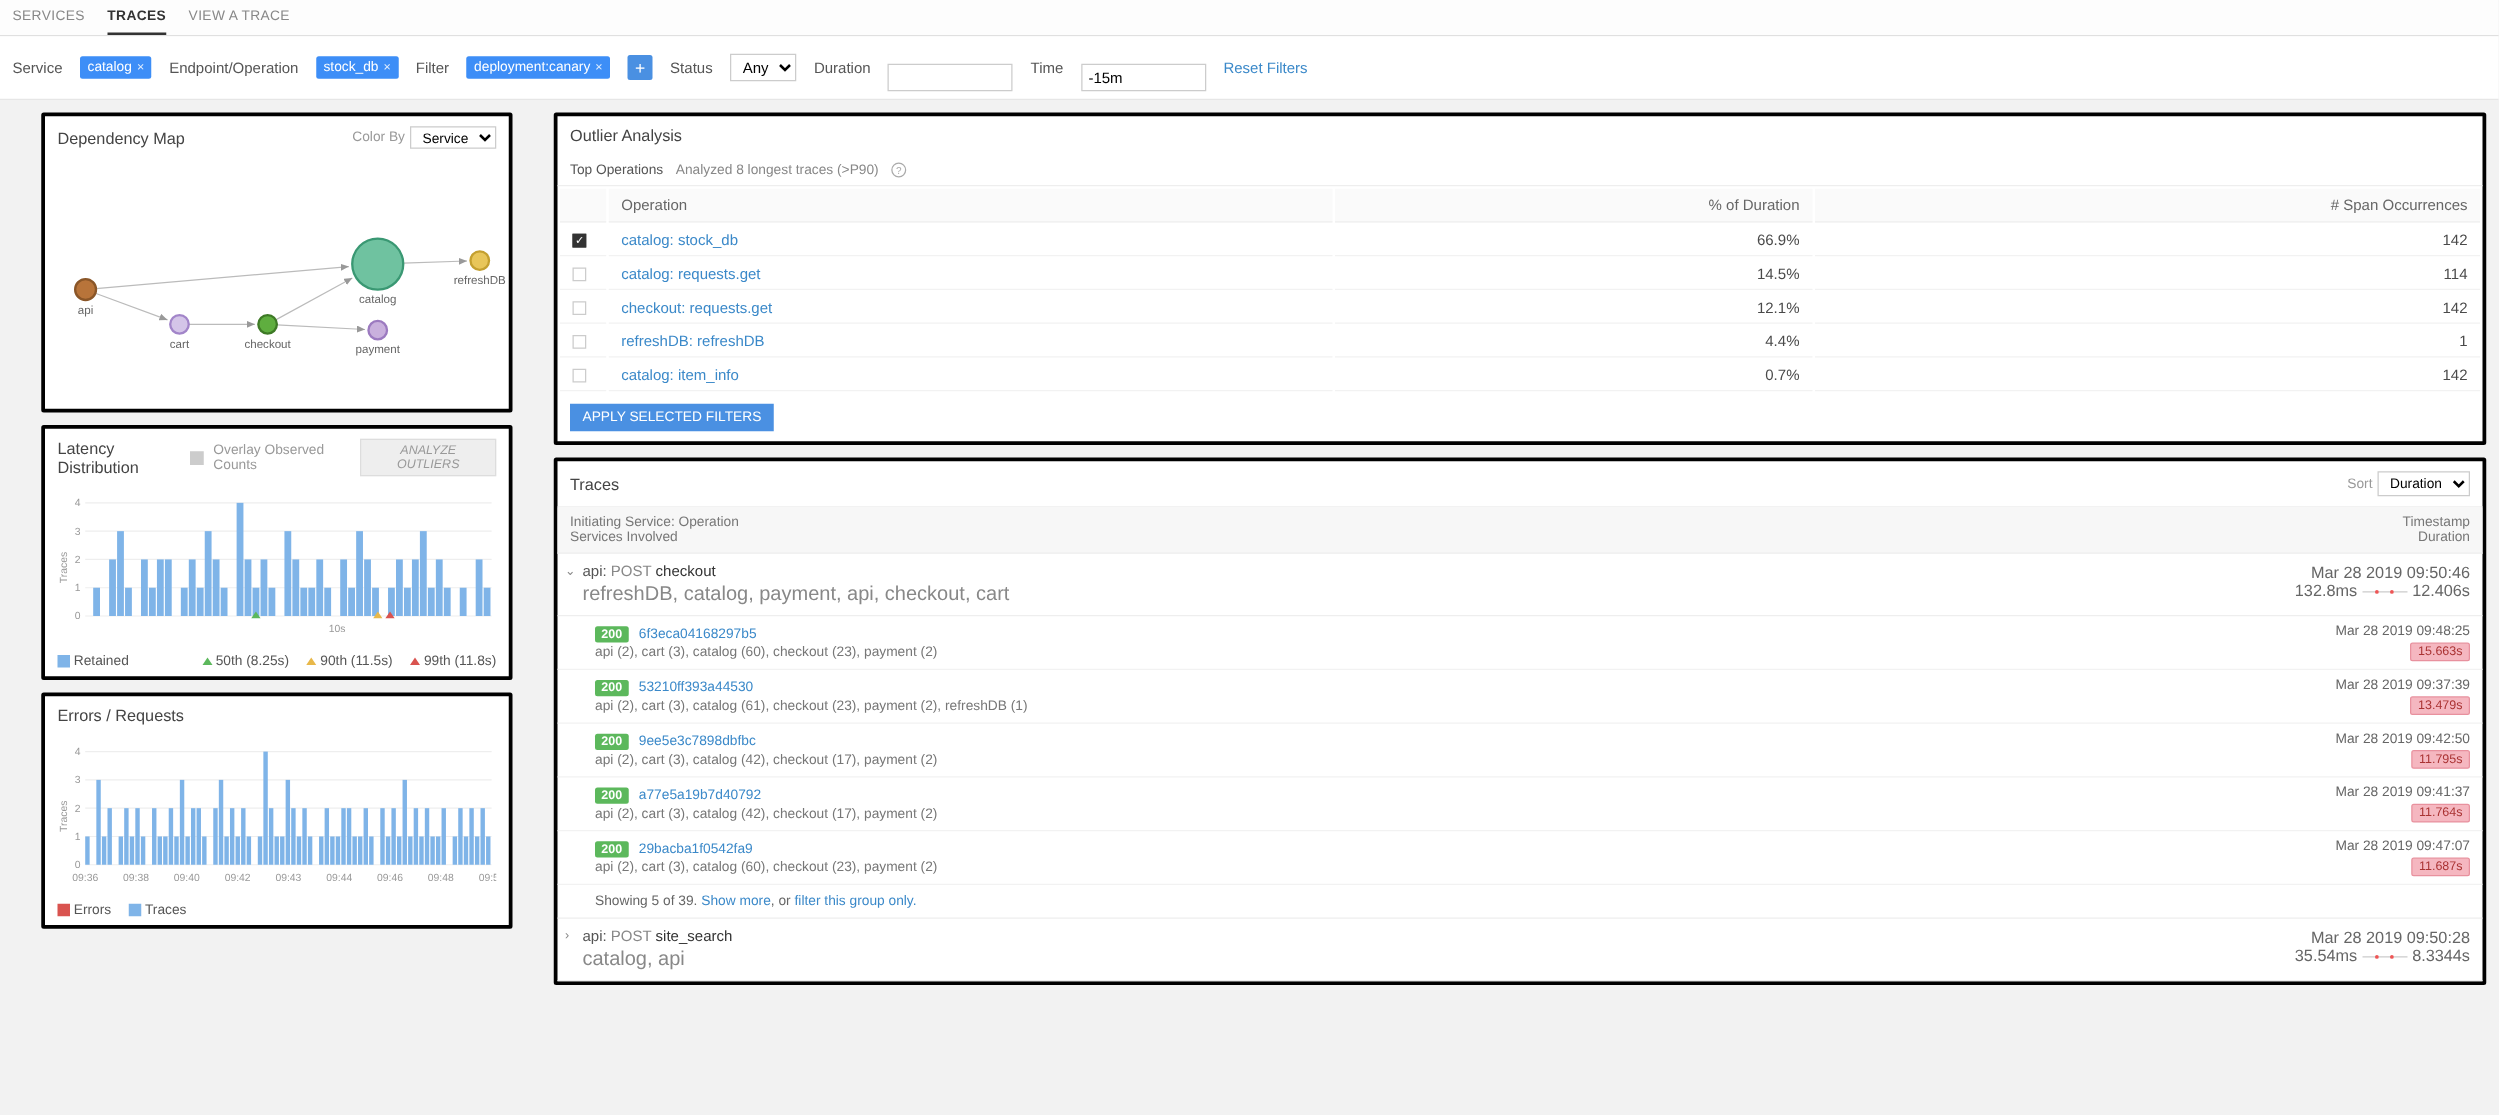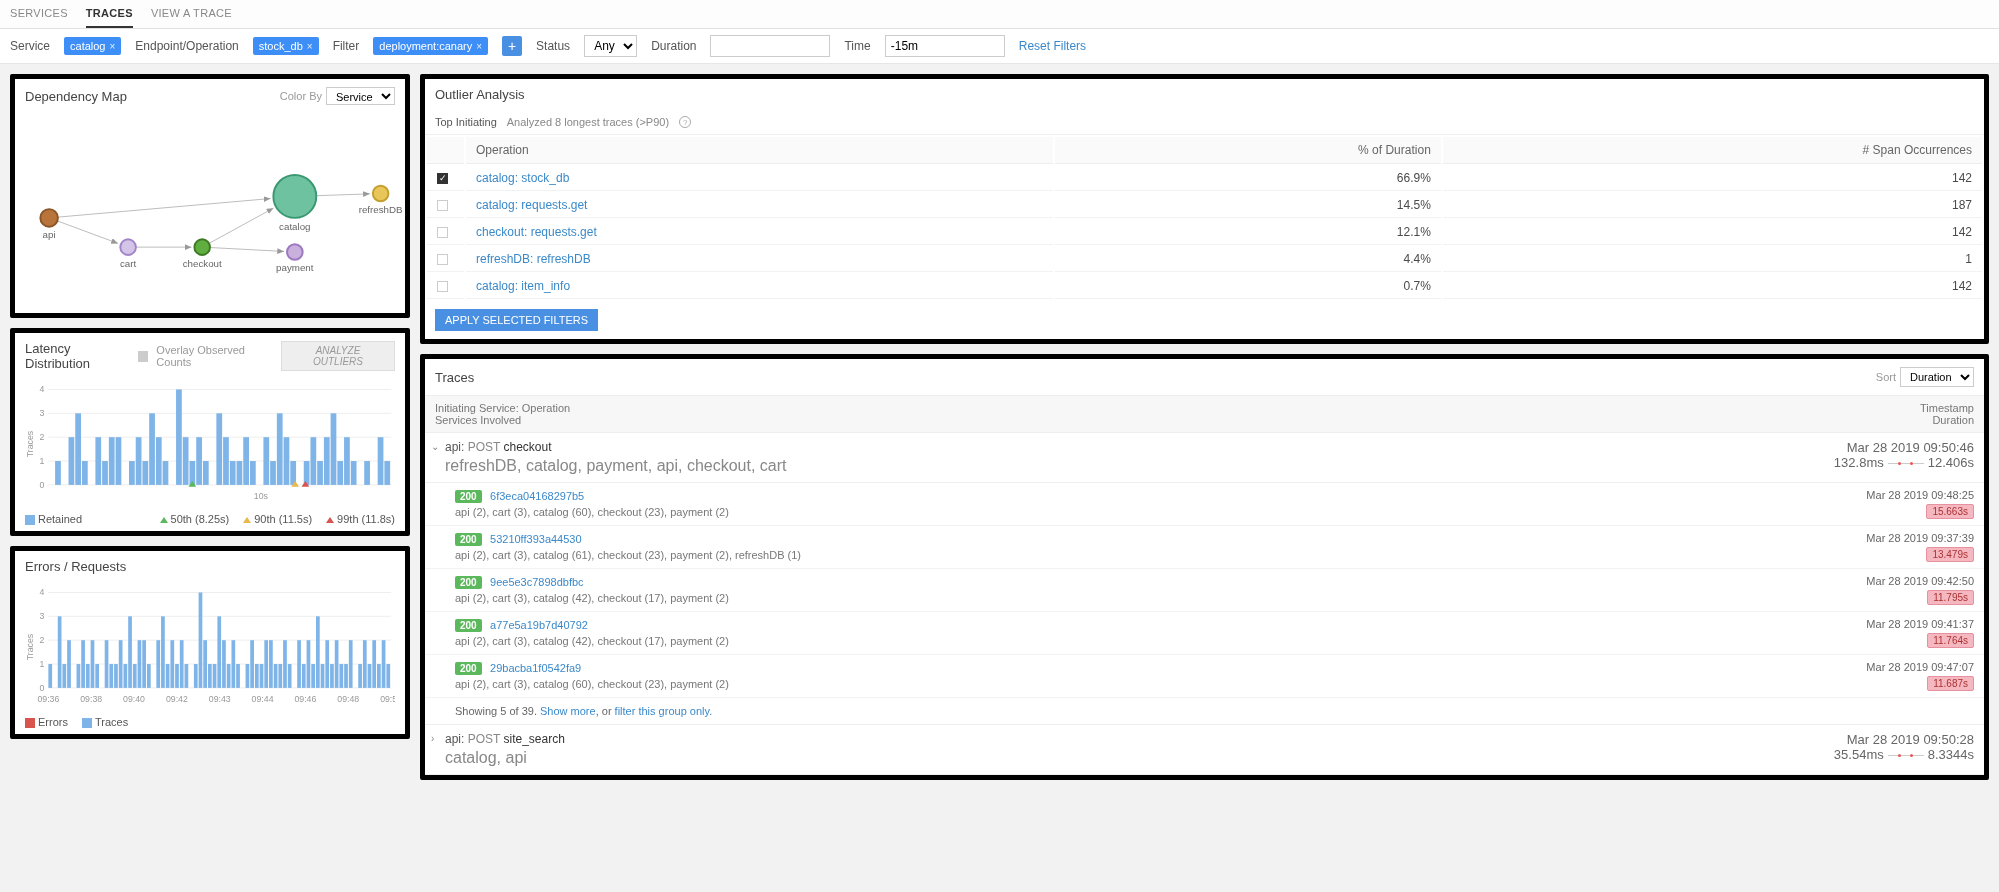--- a/index.html
+++ b/index.html
@@ -7,26 +7,26 @@
 a { color: #3b89c9; text-decoration: none; cursor: pointer; }
 .tabs { background: #fdfdfd; border-bottom: 1px solid #e0e0e0; padding: 0 10px; display: flex; gap: 18px; }
 .tab { padding: 7px 0; color: #888; font-size: 11px; letter-spacing: .3px; cursor: pointer; }
 .tab.active { color: #333; border-bottom: 2px solid #333; font-weight: 600; }
 .filter-bar { background: #fff; border-bottom: 1px solid #e6e6e6; padding: 6px 10px; display: flex; align-items: center; gap: 14px; flex-wrap: wrap; font-size: 12px; }
 .filter-bar .lbl { color: #555; }
 .chip { background: #3d8ef7; color: #fff; padding: 3px 6px; border-radius: 2px; font-size: 11px; display: inline-flex; align-items: center; gap: 4px; cursor: pointer; }
 .chip .x { font-size: 10px; opacity: .85; }
 .plus-btn { background: #4a90e2; color: #fff; width: 20px; height: 20px; border-radius: 2px; display: inline-flex; align-items: center; justify-content: center; cursor: pointer; font-size: 14px; }
 .sel, .inp { border: 1px solid #ccc; padding: 2px 5px; font-size: 12px; height: 22px; background: #fff; }
-.inp { width: 120px; }
+.inp { width: 100px; margin-top: 16px; }
 .reset { color: #3b89c9; cursor: pointer; }
 .main { display: flex; gap: 10px; padding: 10px; }
 .left-col { width: 400px; display: flex; flex-direction: column; gap: 10px; }
 .right-col { flex: 1; display: flex; flex-direction: column; gap: 10px; }
-.panel { background: #fff; border: 5px solid #000000; border-radius: 2px; }
+.panel { background: #fff; border: 3px solid #000000; border-radius: 2px; margin-left: 23px; }
 .panel-hdr { display: flex; justify-content: space-between; align-items: center; padding: 8px 10px; }
 .panel-title { font-size: 13px; color: #444; }
 .panel-sub { font-size: 11px; color: #999; display: flex; align-items: center; gap: 4px; }
 .dep-map { height: 200px; position: relative; }
 .dep-map svg { width: 100%; height: 100%; }
 .node-lbl { font-size: 10px; fill: #666; text-anchor: middle; }
 .lat-panel, .err-panel { padding: 8px 10px 6px; }
 .chk-sq { width: 11px; height: 11px; background: #ccc; display: inline-block; margin-right: 4px; vertical-align: middle; }
 .analyze-btn { background: #eee; color: #999; border: 1px solid #ddd; padding: 3px 8px; font-size: 10px; cursor: default; font-style: italic; }
 .chart { height: 130px; position: relative; margin-top: 8px; }
@@ -313,21 +313,21 @@
     </div>
   </div>
 
   <div class="right-col">
 
     <div class="panel">
       <div class="panel-hdr">
           <span class="panel-title">Outlier Analysis</span>
         </div>
       <div class="outlier-sub">
-        <span class="dark">Top Initiating</span>
+        <span class="dark">Top Operations</span>
         <span>Analyzed 8 longest traces (&gt;P90)</span>
         <span class="help-circ">?</span>
       </div>
       <table class="op-table">
         <thead>
             <tr>
           <th style="width:30px"></th>
           <th>Operation</th>
           <th class="r">% of Duration</th>
           <th class="r"># Span Occurrences</th>
@@ -337,21 +337,21 @@
             <tr>
               <td><span class="op-chk on"></span></td>
   <td><a>catalog: stock_db</a></td>
   <td class="r">66.9%</td>
   <td class="r">142</td>
             </tr>
             <tr>
               <td><span class="op-chk "></span></td>
   <td><a>catalog: requests.get</a></td>
   <td class="r">14.5%</td>
-  <td class="r">187</td>
+  <td class="r">114</td>
             </tr>
             <tr>
               <td><span class="op-chk "></span></td>
   <td><a>checkout: requests.get</a></td>
   <td class="r">12.1%</td>
   <td class="r">142</td>
             </tr>
             <tr>
               <td><span class="op-chk "></span></td>
   <td><a>refreshDB: refreshDB</a></td>

